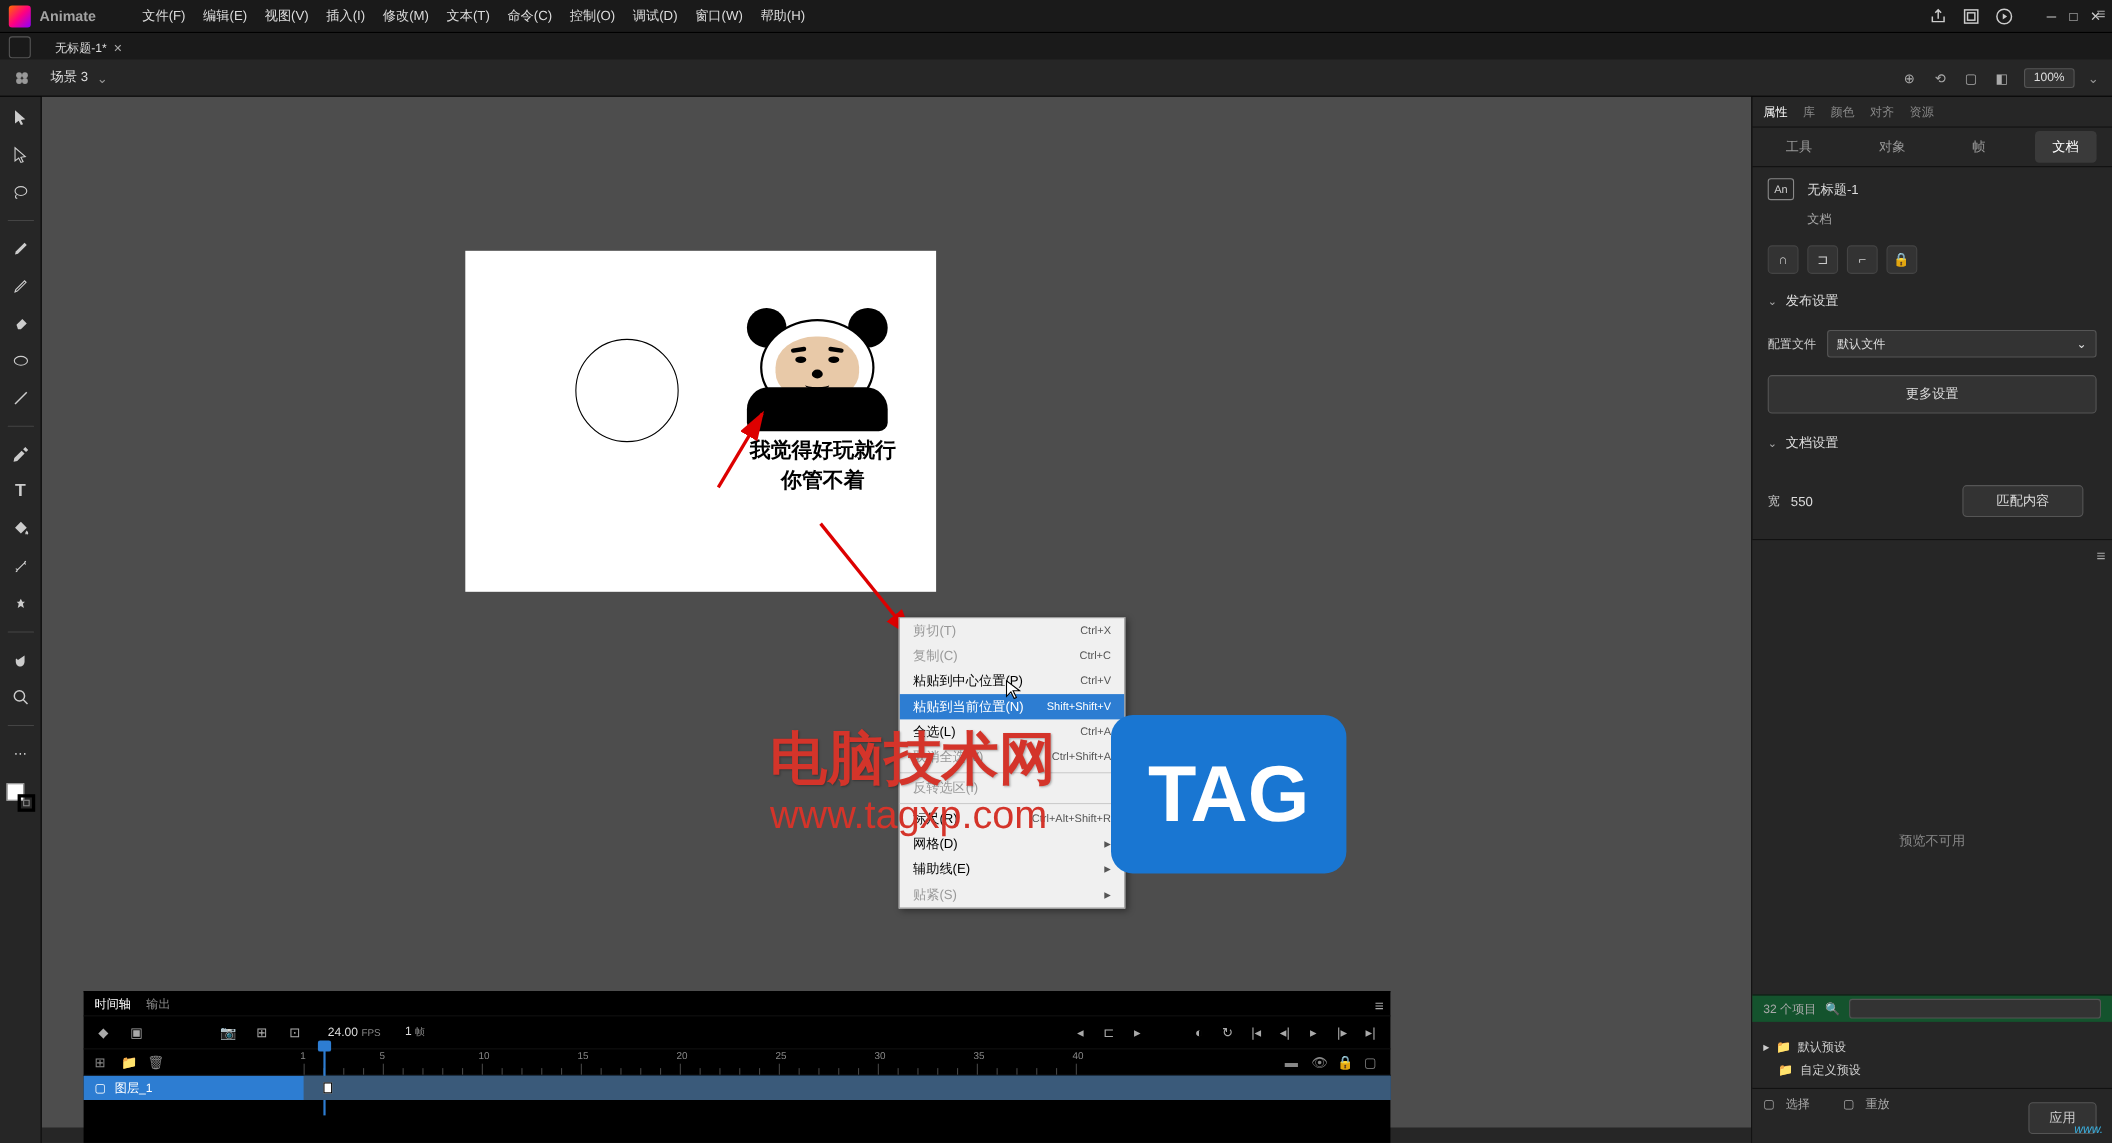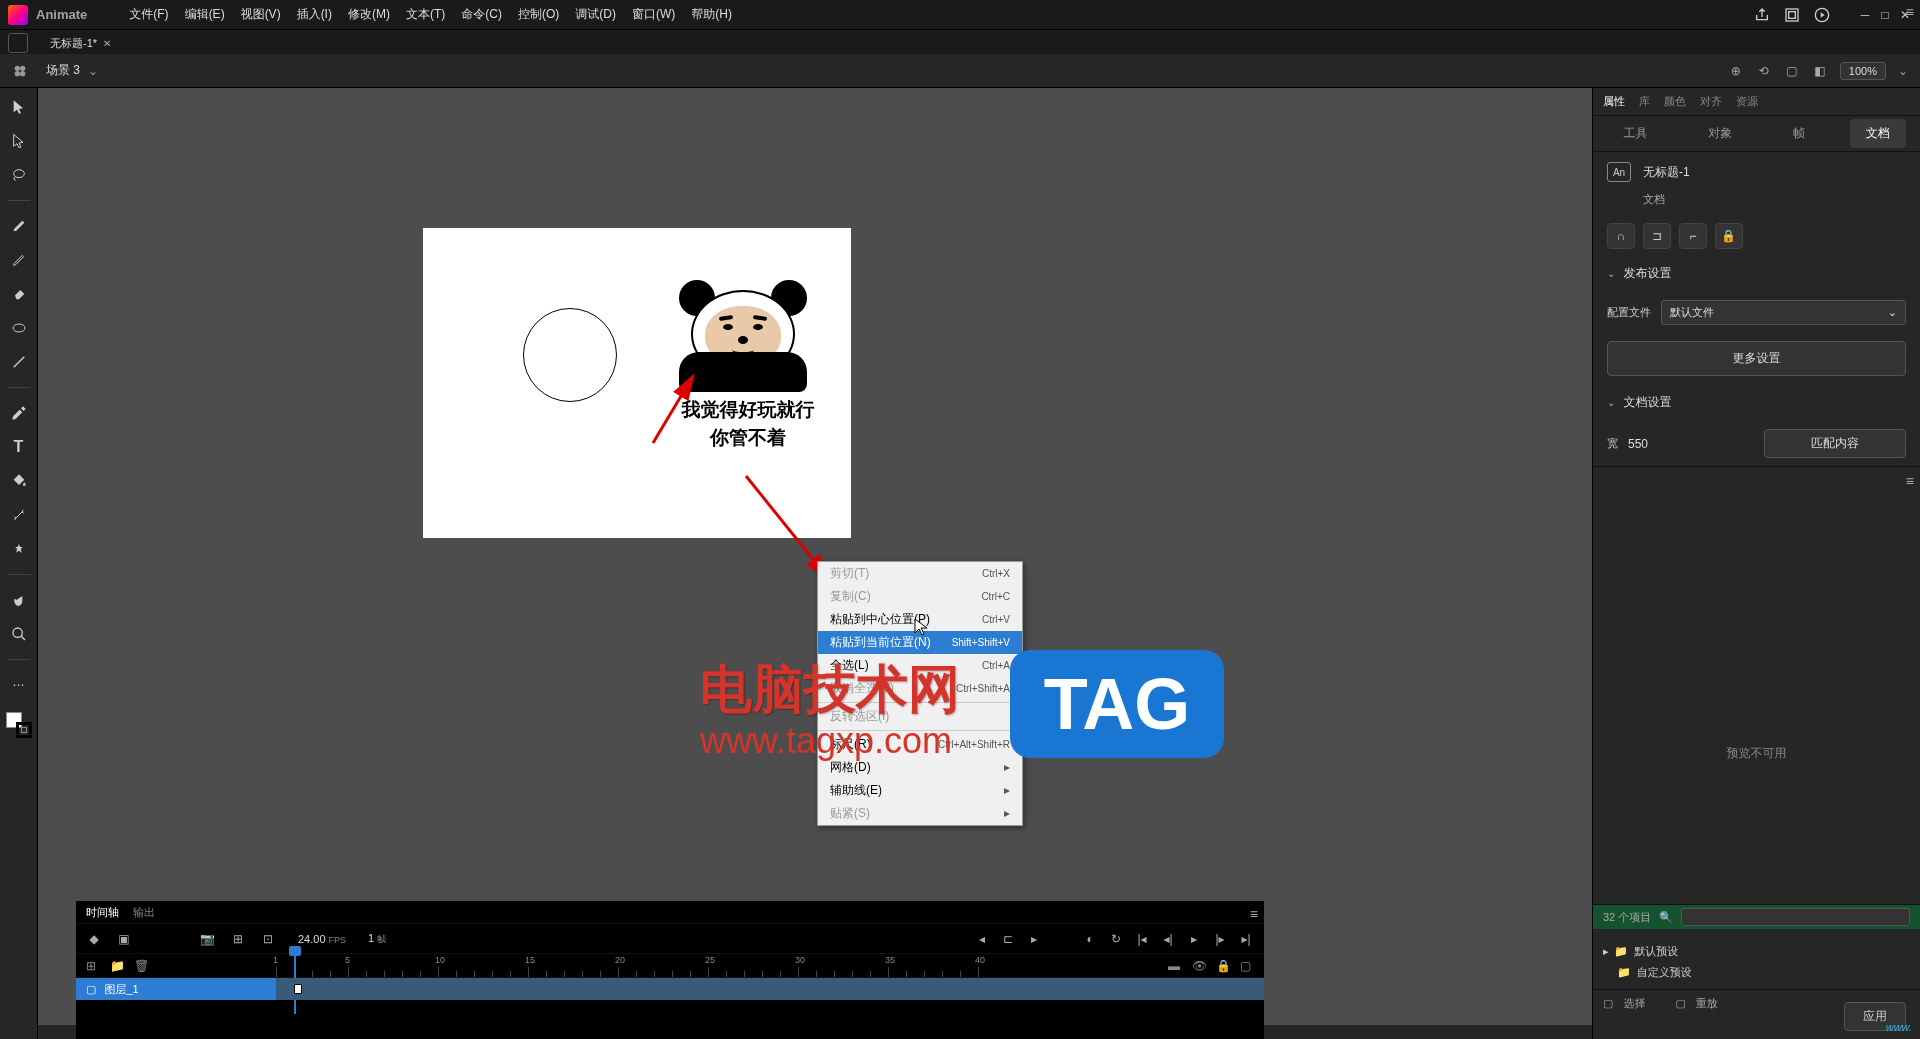--- a/index.html
+++ b/index.html
@@ -101,21 +101,21 @@
 .ruler .tick{width:18px;text-align:center;border-left:1px solid #444;height:6px;position:relative}
 .ruler .tick.major{height:10px}
 .ruler .tick.major span{position:absolute;top:-12px;left:-4px}
 .playhead{position:absolute;left:218px;top:52px;width:2px;height:60px;background:#2d7dd2}
 .playhead::before{content:"";position:absolute;top:-8px;left:-5px;width:12px;height:10px;background:#2d7dd2;border-radius:2px}
 .layer-row{position:absolute;left:0;right:0;top:76px;height:22px;background:#2d7dd2;display:flex;align-items:center;padding:0 10px;gap:8px;color:#fff;font-size:11px}
 .layer-row .track{position:absolute;left:200px;right:0;top:0;bottom:0;background:#3a5a7a}
 .layer-row .kf{position:absolute;left:18px;top:6px;width:8px;height:10px;background:#fff;border:1px solid #000}
 .watermark1{position:absolute;left:700px;top:655px;font-size:52px;font-weight:bold;color:#d4342a;font-family:"SimHei";z-index:40;text-shadow:1px 1px 2px rgba(0,0,0,.3)}
 .watermark1b{position:absolute;left:700px;top:720px;font-size:36px;color:#d4342a;font-family:Arial;z-index:40}
-.watermark2{position:absolute;left:1010px;top:650px;width:214px;height:108px;background:#1976d2;border-radius:20px;display:flex;align-items:center;justify-content:center;font-size:72px;font-weight:bold;color:#fff;font-family:Arial;z-index:40}
+.watermark2{position:absolute;left:1010px;top:650px;width:214px;height:144px;background:#1976d2;border-radius:20px;display:flex;align-items:center;justify-content:center;font-size:72px;font-weight:bold;color:#fff;font-family:Arial;z-index:40}
 .panel-menu{position:absolute;right:6px;top:4px;color:#aaa;font-size:14px}
 .corner-wm{position:absolute;right:8px;bottom:6px;font-size:11px;color:#3ab0e0;font-style:italic;z-index:40}
 </style>
 </head>
 <body>
 
 <div class="topbar">
   <div class="logo"></div>
   <div class="brand">Animate</div>
   <div class="menu-item">文件(F)</div>
@@ -512,21 +512,21 @@
         </div>
     </div>
     <div class="big-btn">更多设置</div>
     <div class="sect-hdr">
         <span class="chv">⌄</span>
         <span>文档设置</span>
       </div>
     <div class="cfg-row">
       <span class="cfg-label">宽</span>
       <span style="color:#ddd;margin-right:auto">550</span>
-      <div class="big-btn" style="margin:0;padding:5px 46px">匹配内容</div>
+      <div class="big-btn" style="margin:12px;padding:5px 30px">匹配内容</div>
     </div>
 
     <div class="preset-area">
       <span class="panel-menu" style="top:6px">≡</span>
       <div class="preset-empty">预览不可用</div>
       <div class="preset-foot">
         <span>32 个项目</span>
         <span>🔍</span>
         <div class="search"></div>
       </div>

